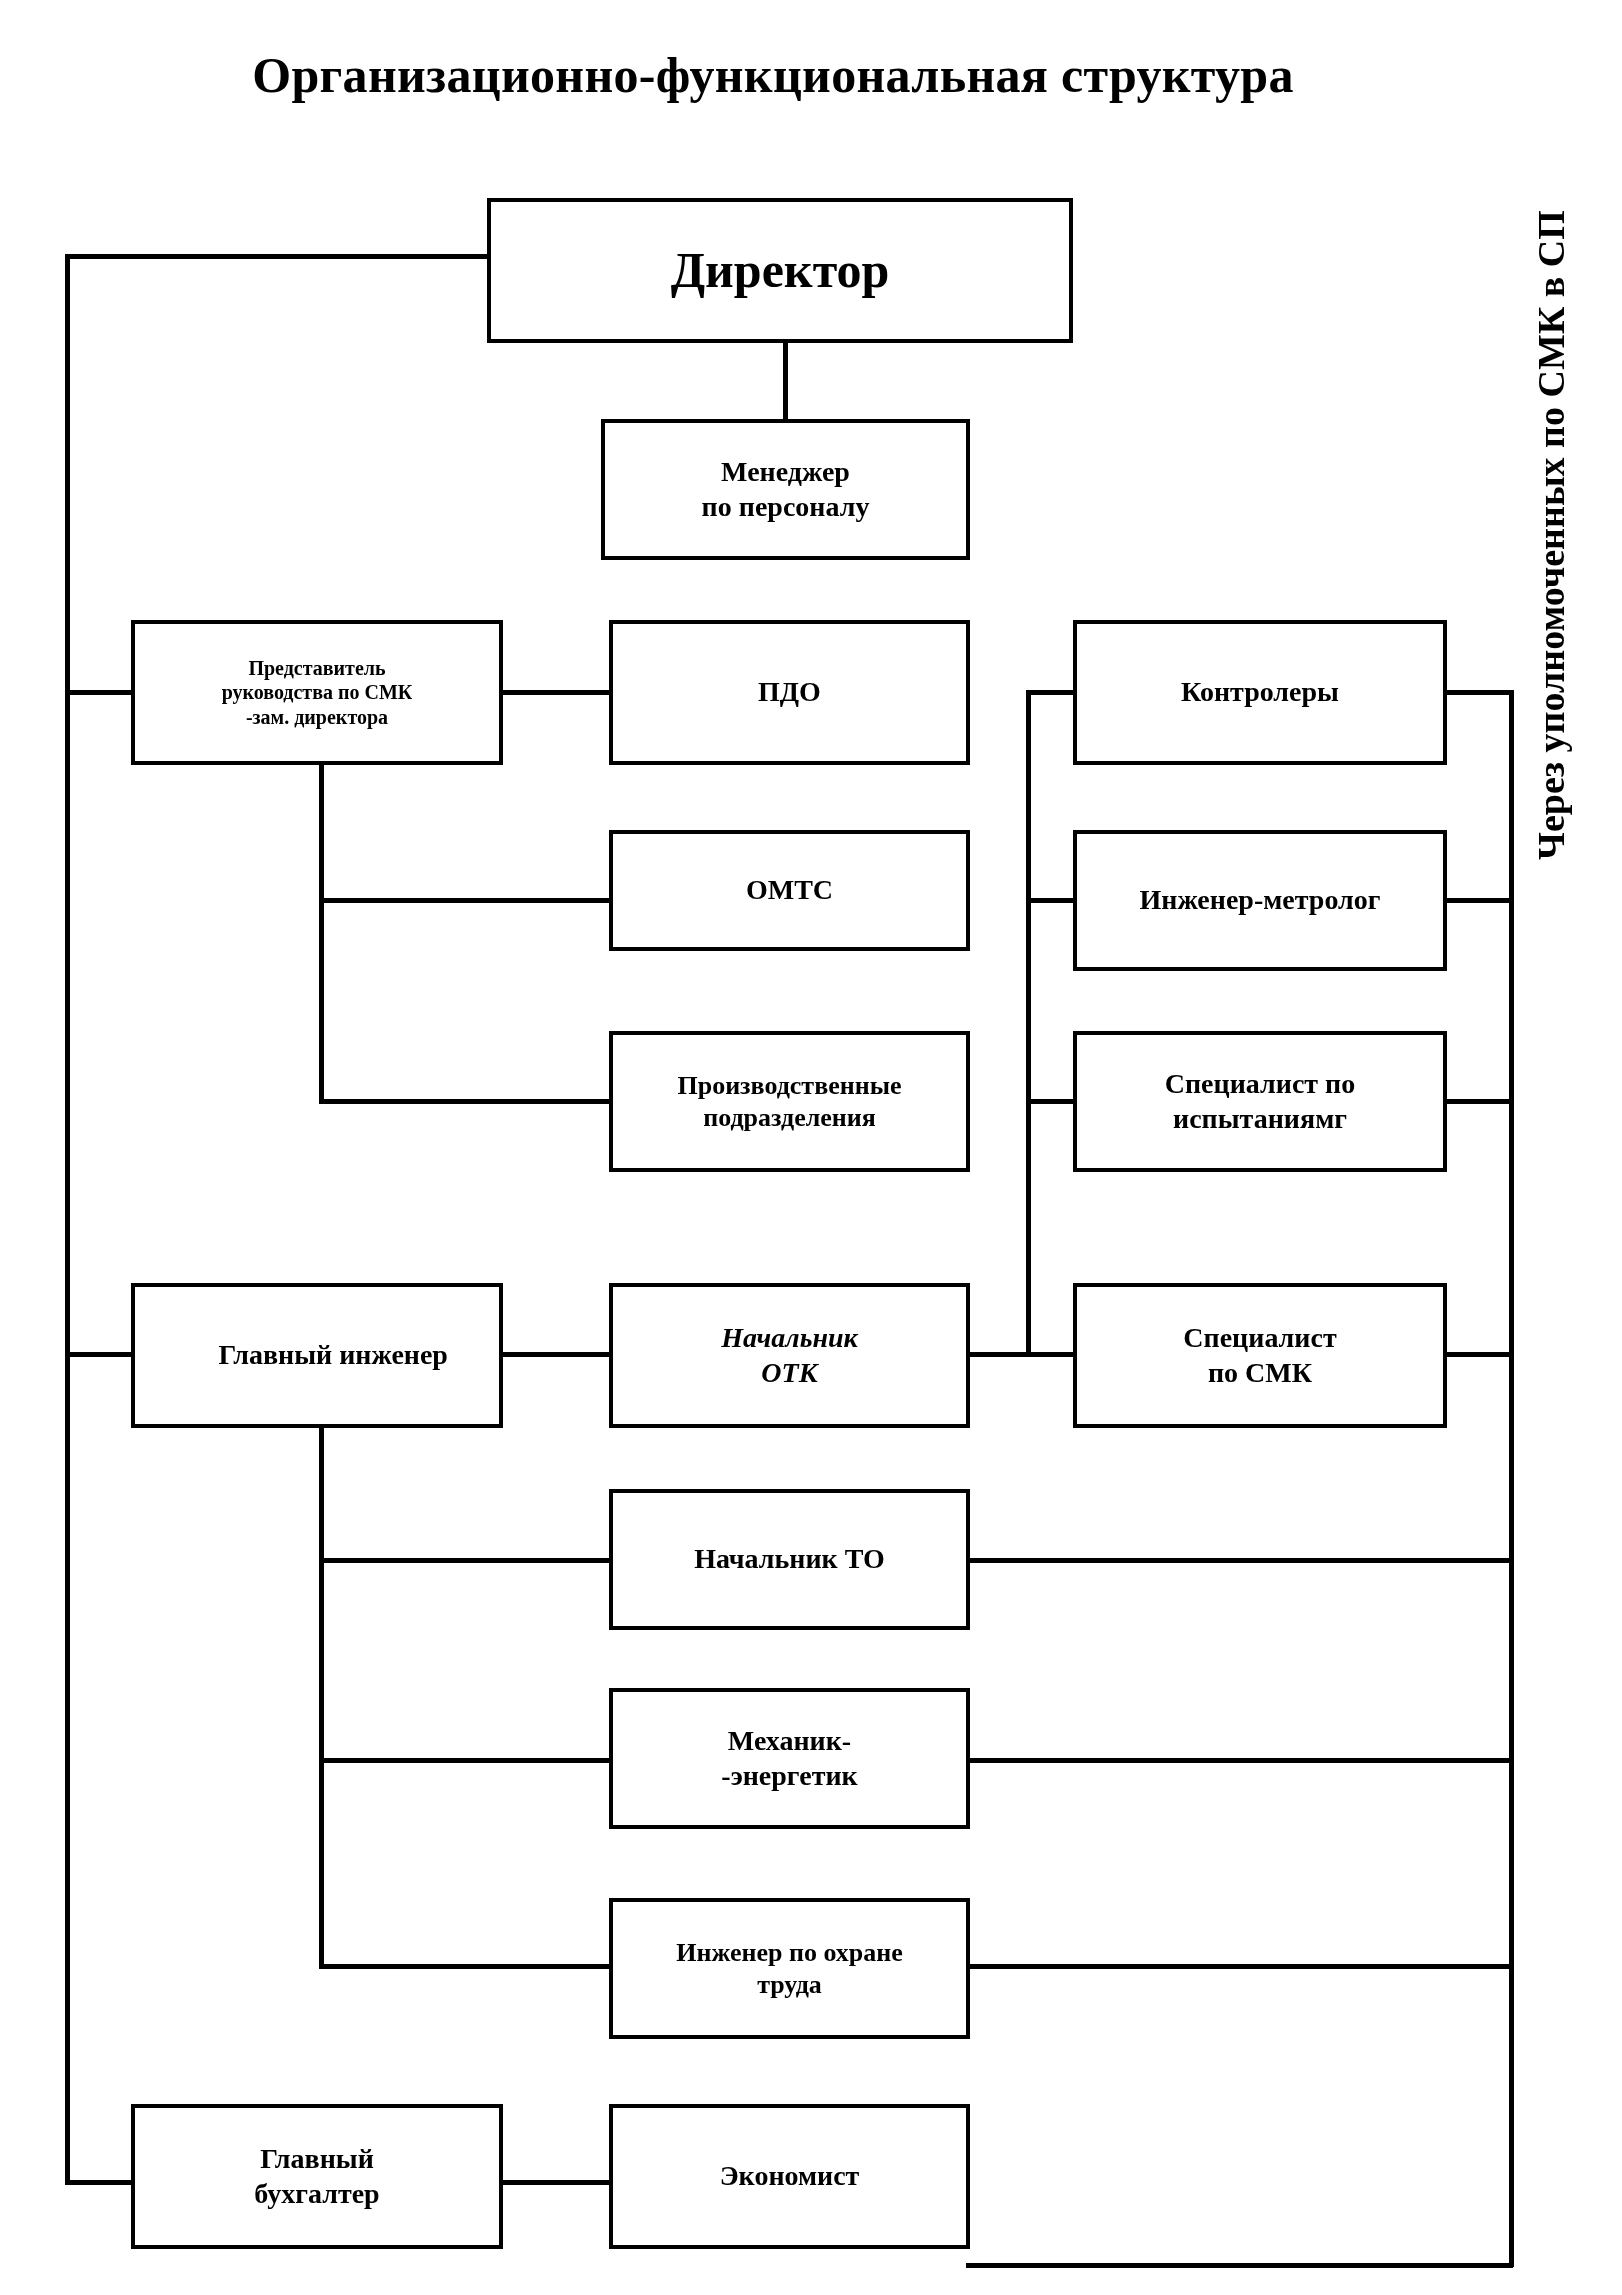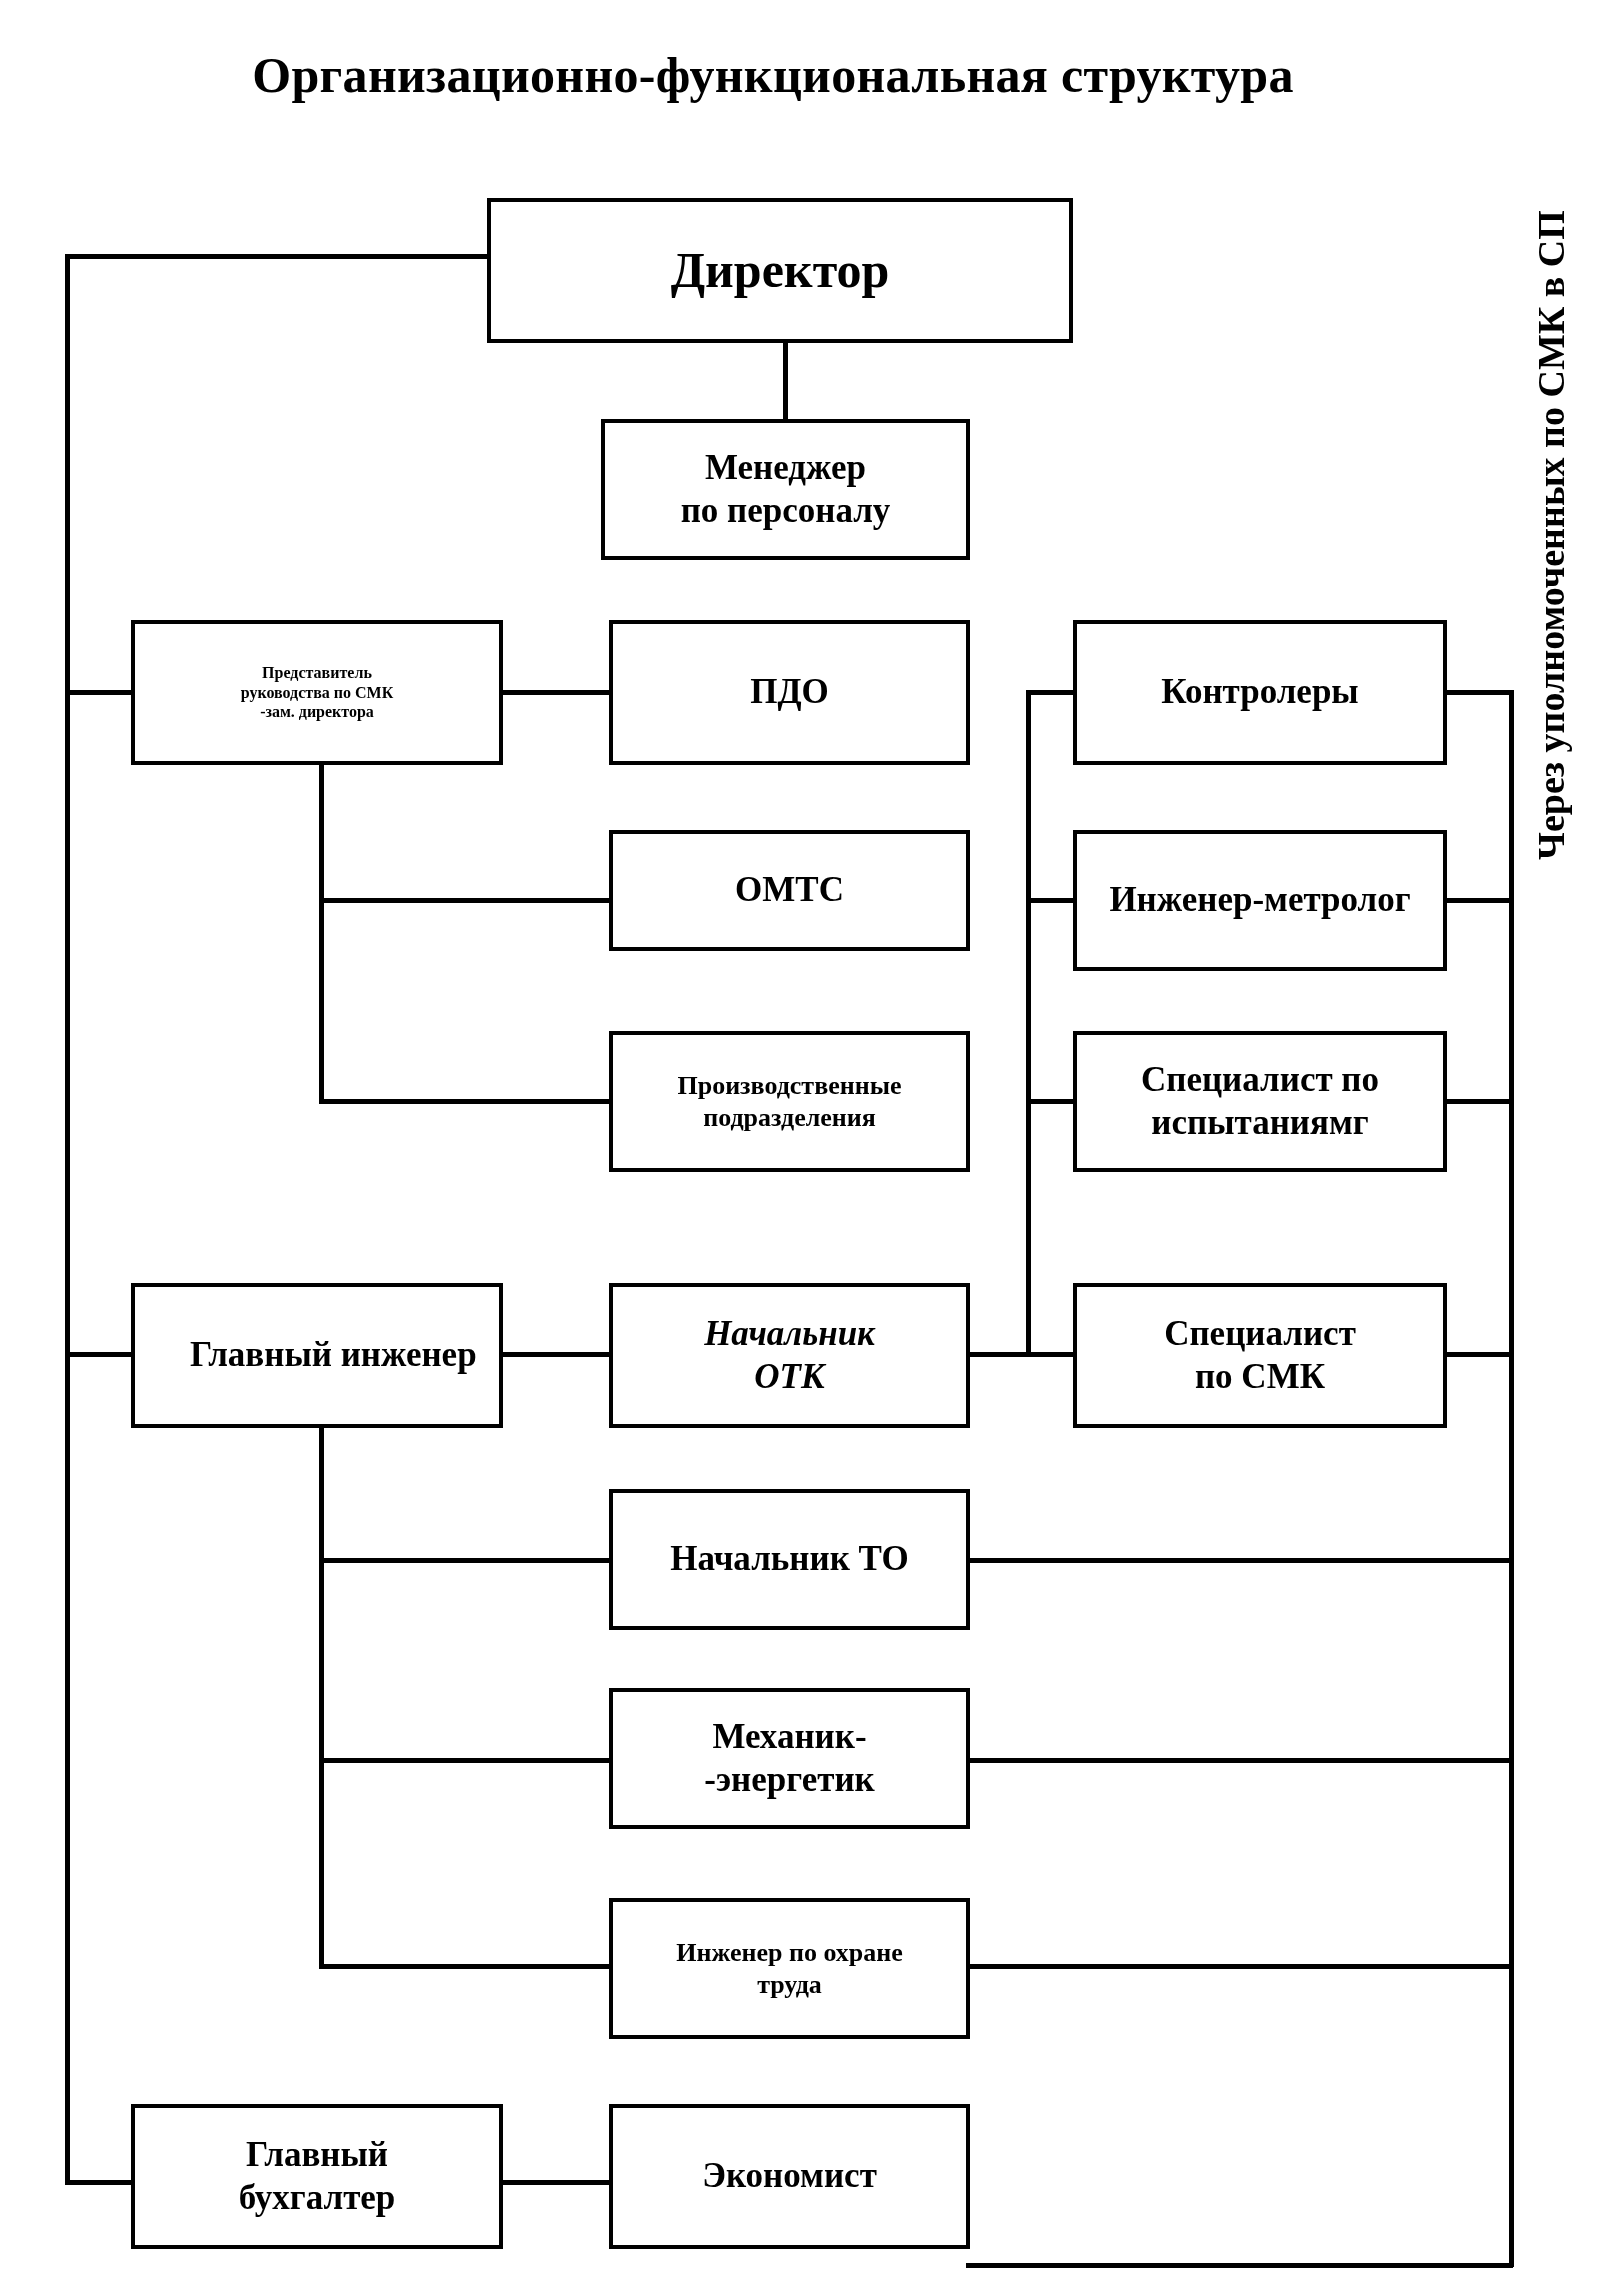--- a/index.html
+++ b/index.html
@@ -46,23 +46,23 @@
     justify-content: center;
     text-align: center;
     font-weight: bold;
     line-height: 1.22;
     z-index: 5;
     padding: 1.3px 6.5px;
   }
   .node .lbl { display: block; white-space: pre-line; }
 
   .fs-big   { font-size: 50px; text-align: right; }
-  .fs-mid   { font-size: 35px; }
+  .fs-mid   { font-size: 28px; }
   .fs-small { font-size: 26px; }
-  .fs-tiny  { font-size: 16px; }
+  .fs-tiny  { font-size: 20px; }
 
   
   .line {
     position: absolute;
     background: #000000;
     z-index: 1;
   }
   .h { height: 4.6px; }
   .v { width: 4.6px; }
 

